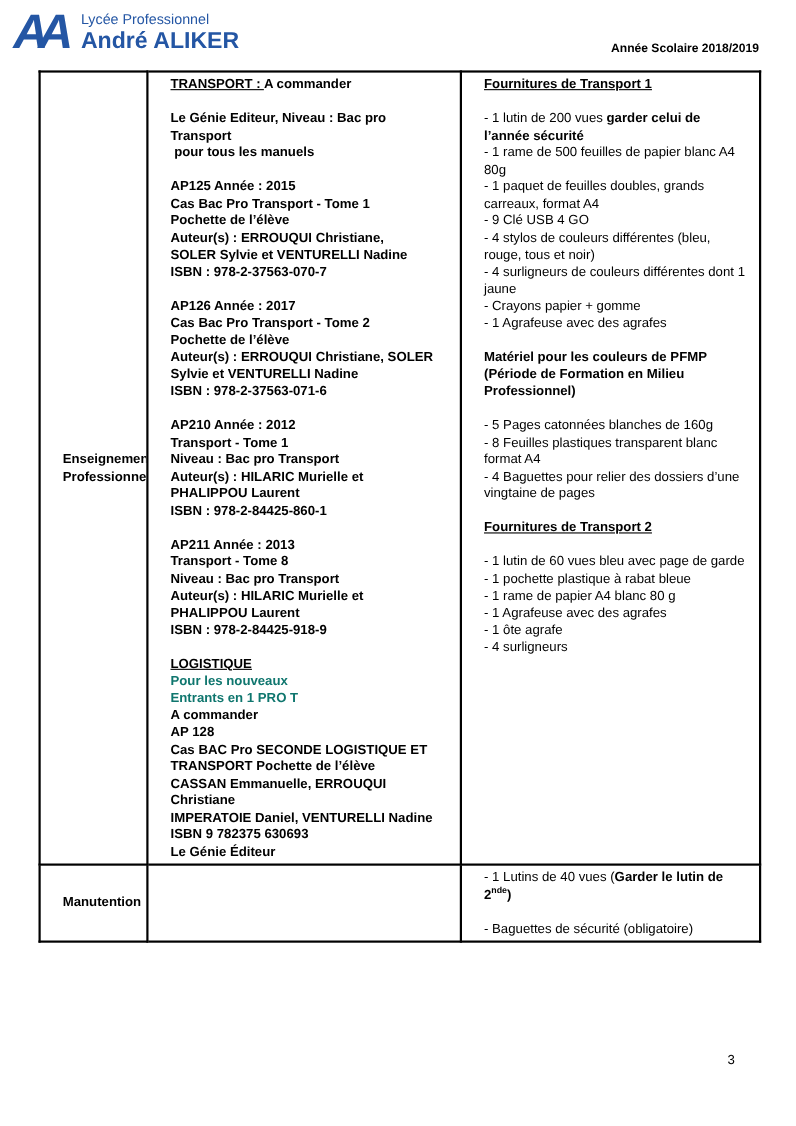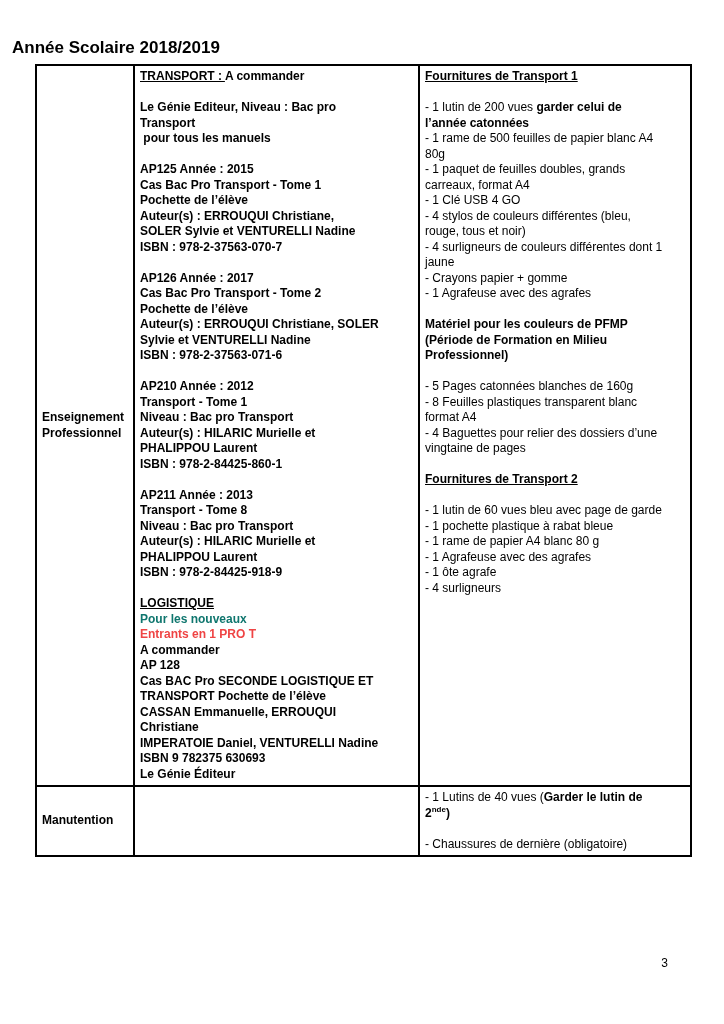--- a/index.html
+++ b/index.html
@@ -26,35 +26,35 @@
     font-weight: bold;
     font-style: italic;
     color: #2456a4;
     letter-spacing: -9px;
     line-height: 0.85;
     padding-right: 16px;
   }
   .school-name { display: flex; flex-direction: column; justify-content: center; }
   .school-line1 { font-size: 13px; color: #2456a4; line-height: 1.25; }
   .school-line2 { font-size: 21px; font-weight: bold; color: #2456a4; line-height: 1.1; }
-  .year { font-size: 17px; font-weight: bold; margin-top: 28px; white-space: nowrap; }
+  .year { font-size: 11px; font-weight: bold; margin-top: 28px; white-space: nowrap; }
 
   table.doc-table {
     border-collapse: collapse;
     table-layout: fixed;
     width: 655px;
     margin: 6px 34px 0 35px;
   }
   col.c1 { width: 98px; }
   col.c2 { width: 285px; }
   col.c3 { width: 272px; }
   td {
     border: 2px solid #000;
     vertical-align: top;
-    padding: 3px 5px;
+    padding: 3px 20px;
     overflow: hidden;
   }
   td.label-cell { vertical-align: middle; }
   tr.row2 td { height: 62px; }
 
   .line {
     font-size: 12px;
     line-height: 15.5px;
     white-space: nowrap;
   }
@@ -68,20 +68,27 @@
     top: 956px;
     font-size: 12px;
   }
 </style>
 </head>
 <body>
 
 <div class="page">
 
   <div class="header">
+    <div class="logo-block">
+      <span class="logo-aa">AA</span>
+      <div class="school-name">
+        <div class="school-line1">Lycée Professionnel</div>
+        <div class="school-line2">André ALIKER</div>
+      </div>
+    </div>
     <div class="year">Année Scolaire 2018/2019</div>
   </div>
 
   <table class="doc-table">
     <colgroup>
         <col class="c1">
         <col class="c2">
         <col class="c3">
       </colgroup>
     <tbody>
@@ -122,41 +129,41 @@
             <div class="line">&nbsp;</div>
             <div class="line"><span class="b">AP211 Année : 2013</span></div>
             <div class="line"><span class="b">Transport - Tome 8</span></div>
             <div class="line"><span class="b">Niveau : Bac pro Transport</span></div>
             <div class="line"><span class="b">Auteur(s) : HILARIC Murielle et</span></div>
             <div class="line"><span class="b">PHALIPPOU Laurent</span></div>
             <div class="line"><span class="b">ISBN : 978-2-84425-918-9</span></div>
             <div class="line">&nbsp;</div>
             <div class="line"><span class="b u">LOGISTIQUE</span></div>
             <div class="line"><span class="b" style="color: #0f766e;">Pour les nouveaux</span></div>
-            <div class="line"><span class="b" style="color: #ef4444;">Entrants en 1 PRO T</span></div>
+            <div class="line"><span class="b" style="color: #0f766e;">Entrants en 1 PRO T</span></div>
             <div class="line"><span class="b">A commander</span></div>
             <div class="line"><span class="b">AP 128</span></div>
             <div class="line"><span class="b">Cas BAC Pro SECONDE LOGISTIQUE ET</span></div>
             <div class="line"><span class="b">TRANSPORT Pochette de l’élève</span></div>
             <div class="line"><span class="b">CASSAN Emmanuelle, ERROUQUI</span></div>
             <div class="line"><span class="b">Christiane</span></div>
             <div class="line"><span class="b">IMPERATOIE Daniel, VENTURELLI Nadine</span></div>
             <div class="line"><span class="b">ISBN 9 782375 630693</span></div>
             <div class="line"><span class="b">Le Génie Éditeur</span></div>
           </td>
         <td class="content-cell">
             <div class="line"><span class="b u">Fournitures de Transport 1</span></div>
             <div class="line">&nbsp;</div>
             <div class="line"><span>- 1 lutin de 200 vues </span><span class="b">garder celui de</span></div>
-            <div class="line"><span class="b">l’année catonnées</span></div>
+            <div class="line"><span class="b">l’année sécurité</span></div>
             <div class="line"><span>- 1 rame de 500 feuilles de papier blanc A4</span></div>
             <div class="line"><span>80g</span></div>
             <div class="line"><span>- 1 paquet de feuilles doubles, grands</span></div>
             <div class="line"><span>carreaux, format A4</span></div>
-            <div class="line"><span>- 1 Clé USB 4 GO</span></div>
+            <div class="line"><span>- 9 Clé USB 4 GO</span></div>
             <div class="line"><span>- 4 stylos de couleurs différentes (bleu,</span></div>
             <div class="line"><span>rouge, tous et noir)</span></div>
             <div class="line"><span>- 4 surligneurs de couleurs différentes dont 1</span></div>
             <div class="line"><span>jaune</span></div>
             <div class="line"><span>- Crayons papier + gomme</span></div>
             <div class="line"><span>- 1 Agrafeuse avec des agrafes</span></div>
             <div class="line">&nbsp;</div>
             <div class="line"><span class="b">Matériel pour les couleurs de PFMP</span></div>
             <div class="line"><span class="b">(Période de Formation en Milieu</span></div>
             <div class="line"><span class="b">Professionnel)</span></div>
@@ -181,21 +188,21 @@
         <td class="label-cell">
           <div>
               <div class="line"><span class="b">Manutention</span></div>
             </div>
         </td>
         <td class="content-cell"></td>
         <td class="content-cell">
             <div class="line"><span>- 1 Lutins de 40 vues (</span><span class="b">Garder le lutin de</span></div>
             <div class="line"><span class="b">2</span><sup class="b">nde</sup><span class="b">)</span></div>
             <div class="line">&nbsp;</div>
-            <div class="line"><span>- Chaussures de dernière (obligatoire)</span></div>
+            <div class="line"><span>- Baguettes de sécurité (obligatoire)</span></div>
           </td>
       </tr>
     </tbody>
   </table>
 
   <div class="page-number">3</div>
 
 </div>
 
 </body></html>

